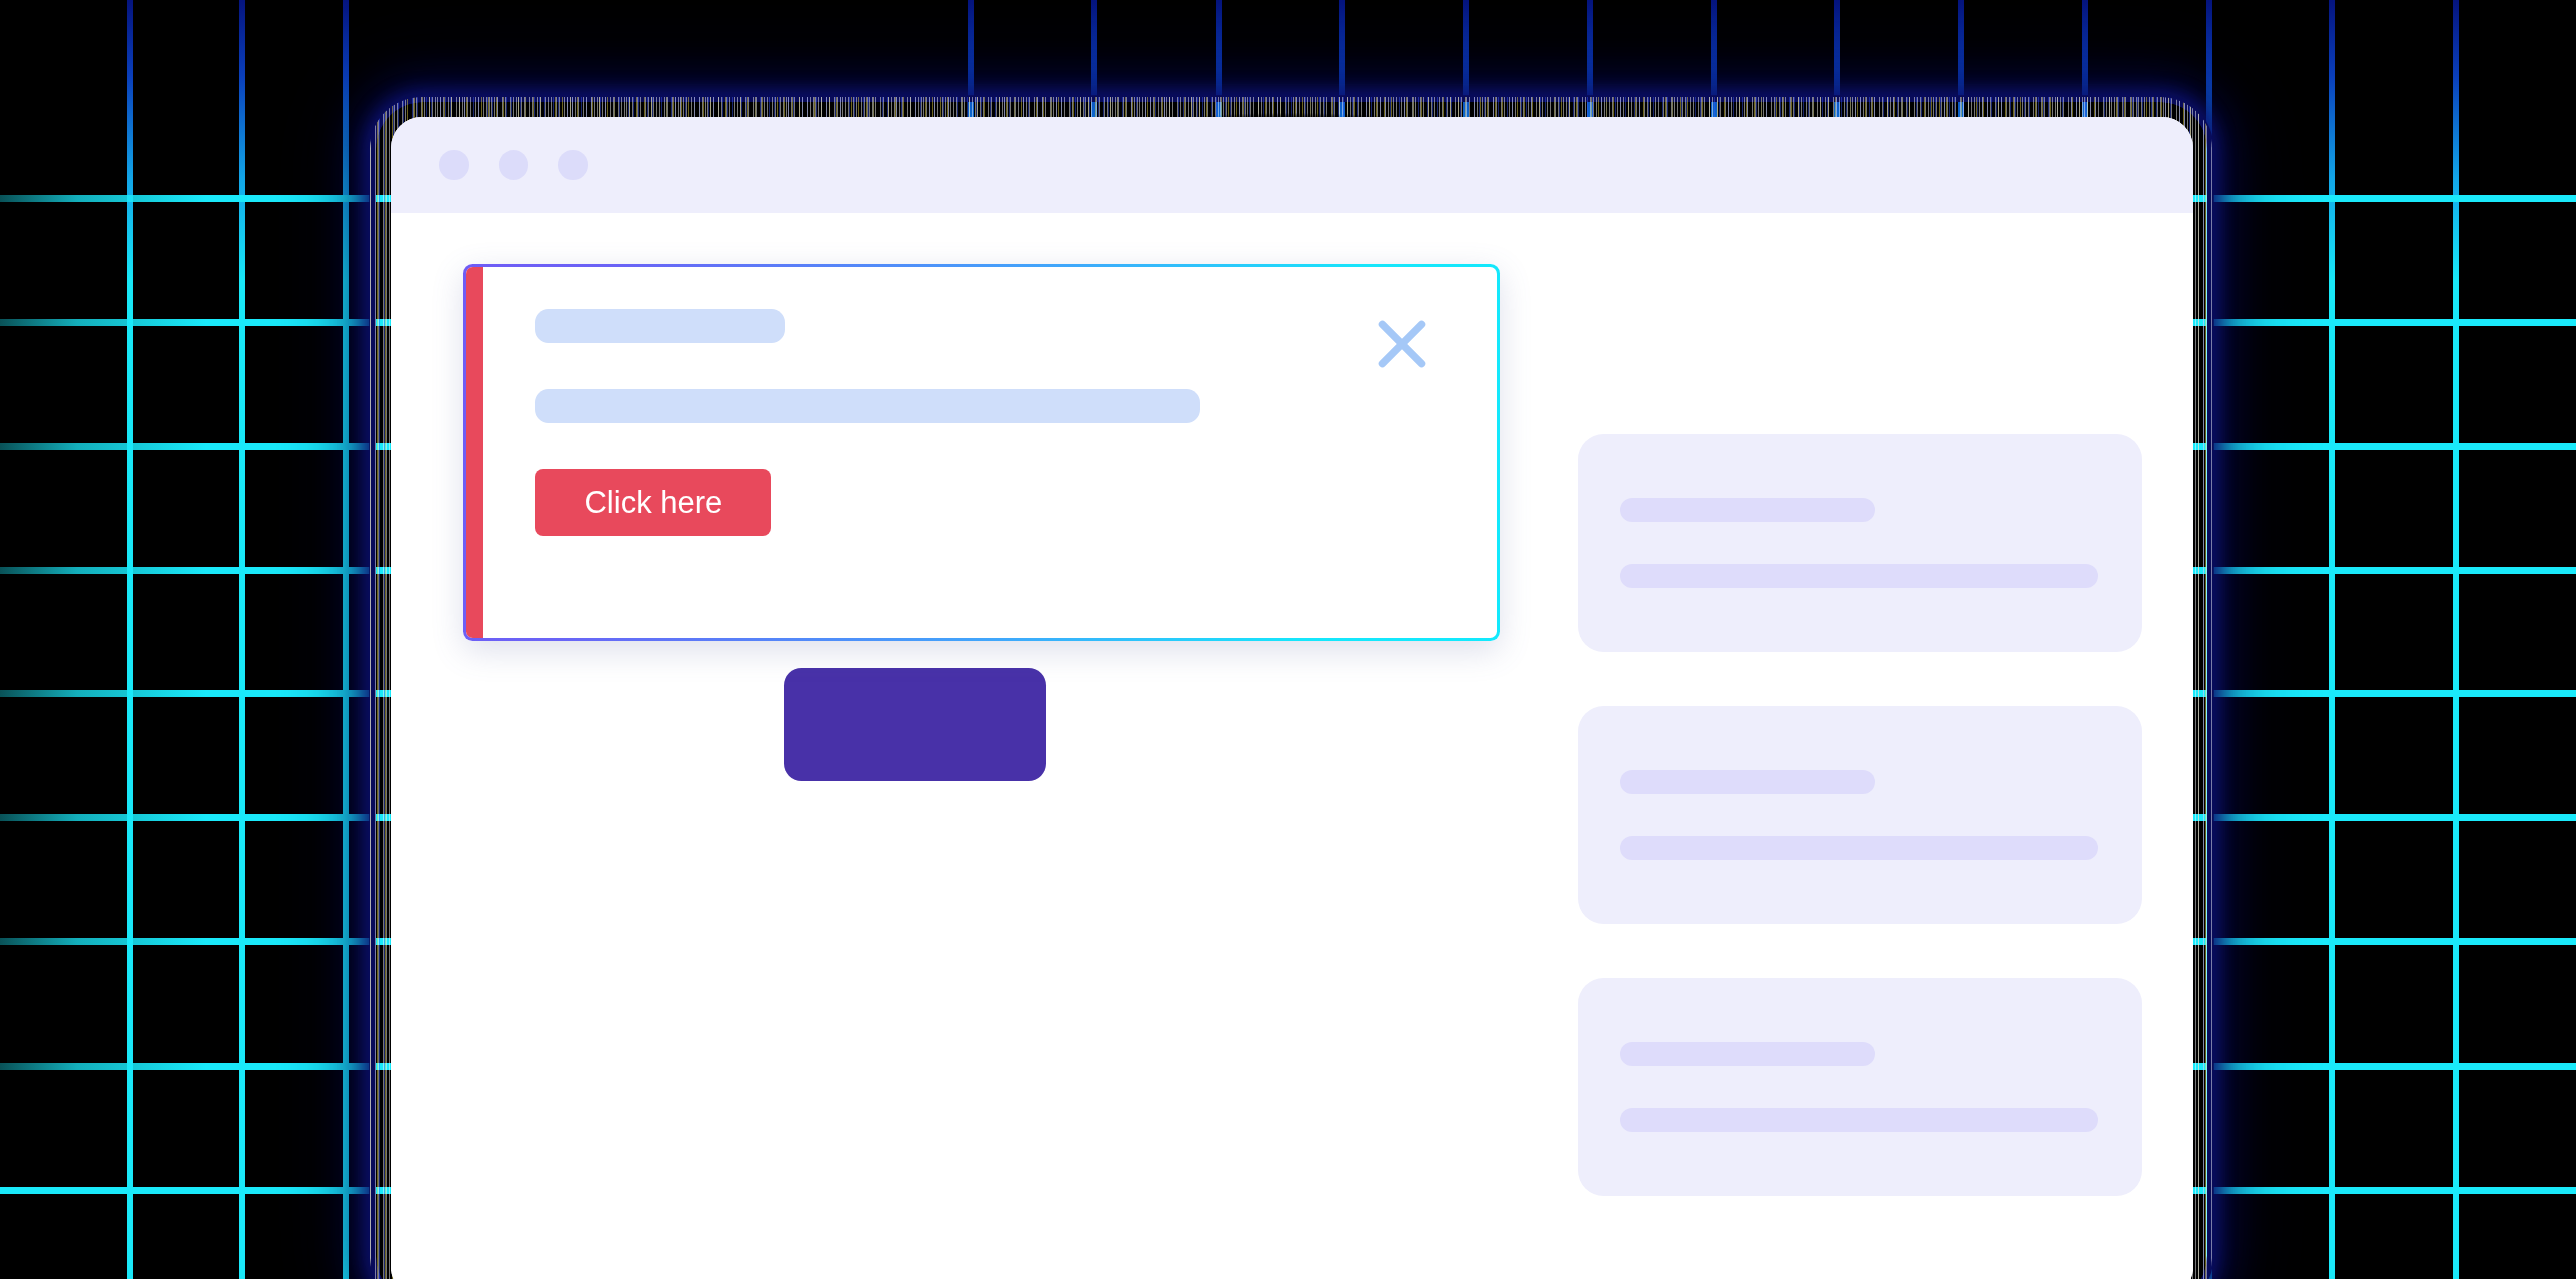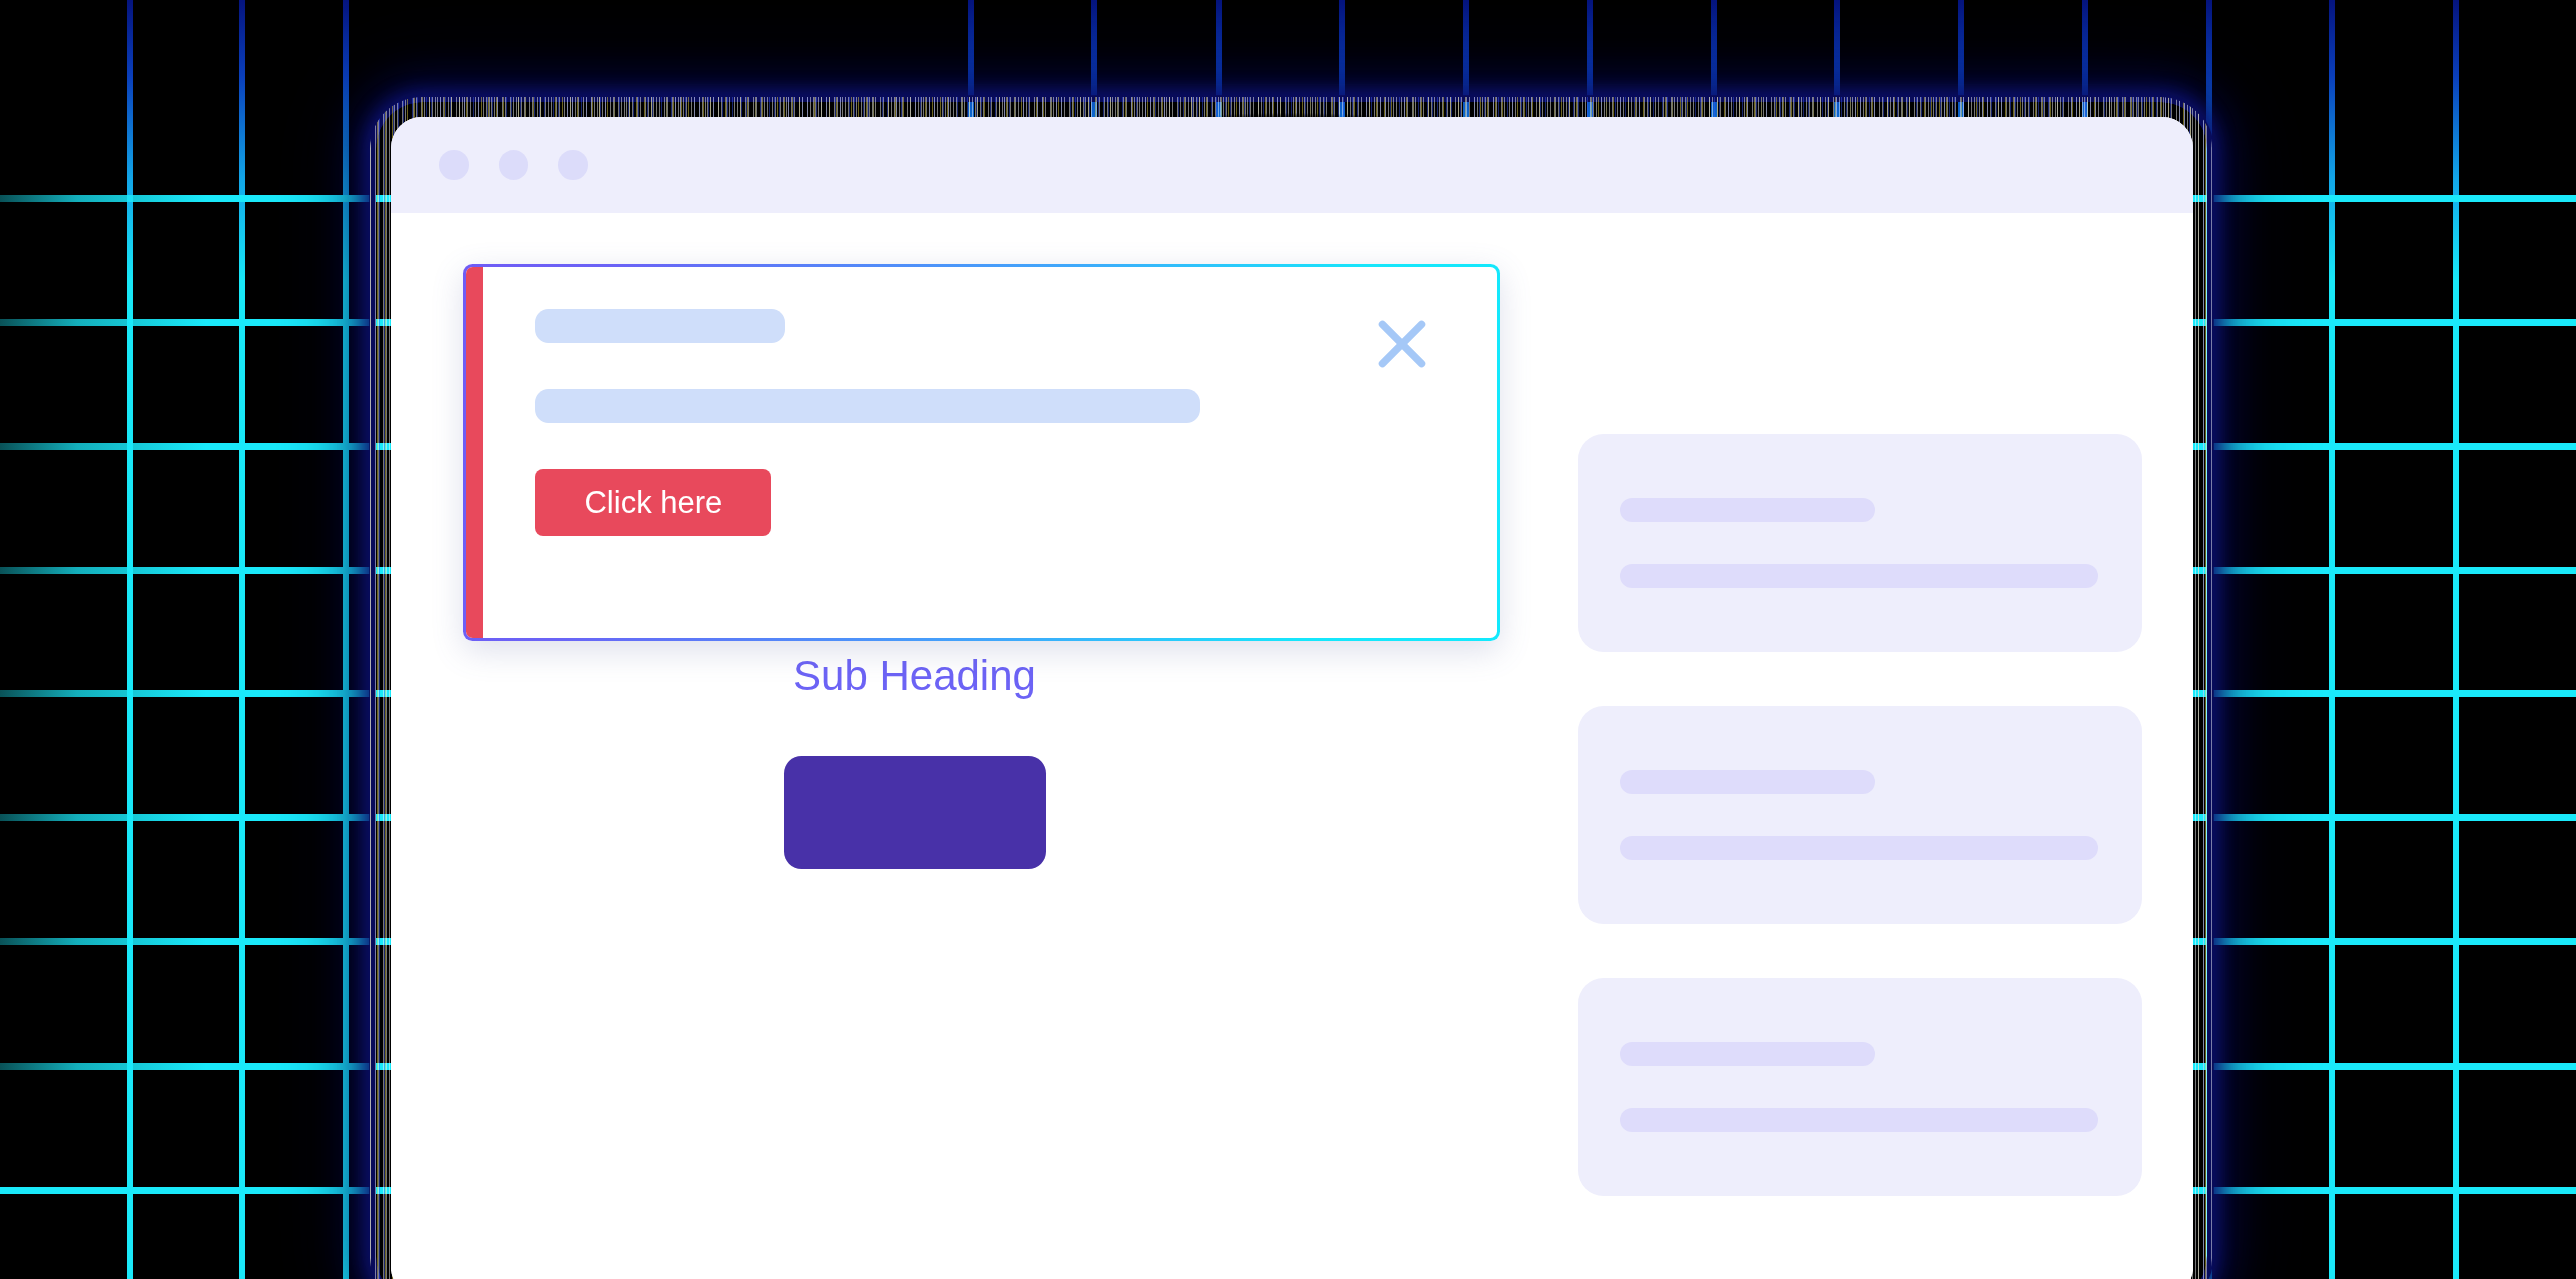--- a/index.html
+++ b/index.html
@@ -272,21 +272,20 @@
   <div id="titlebar">
     <span class="dot"></span>
     <span class="dot"></span>
     <span class="dot"></span>
   </div>
 
   <div id="page-body">
 
     <div id="hero">
       <h1 id="hero-heading">Hero Heading</h1>
-      <p id="hero-sub">Sub Heading</p>
       <button id="hero-cta"></button>
     </div>
 
     <div id="cards">
       <div class="card">
         <div class="card-line short"></div>
         <div class="card-line long"></div>
       </div>
       <div class="card">
         <div class="card-line short"></div>

